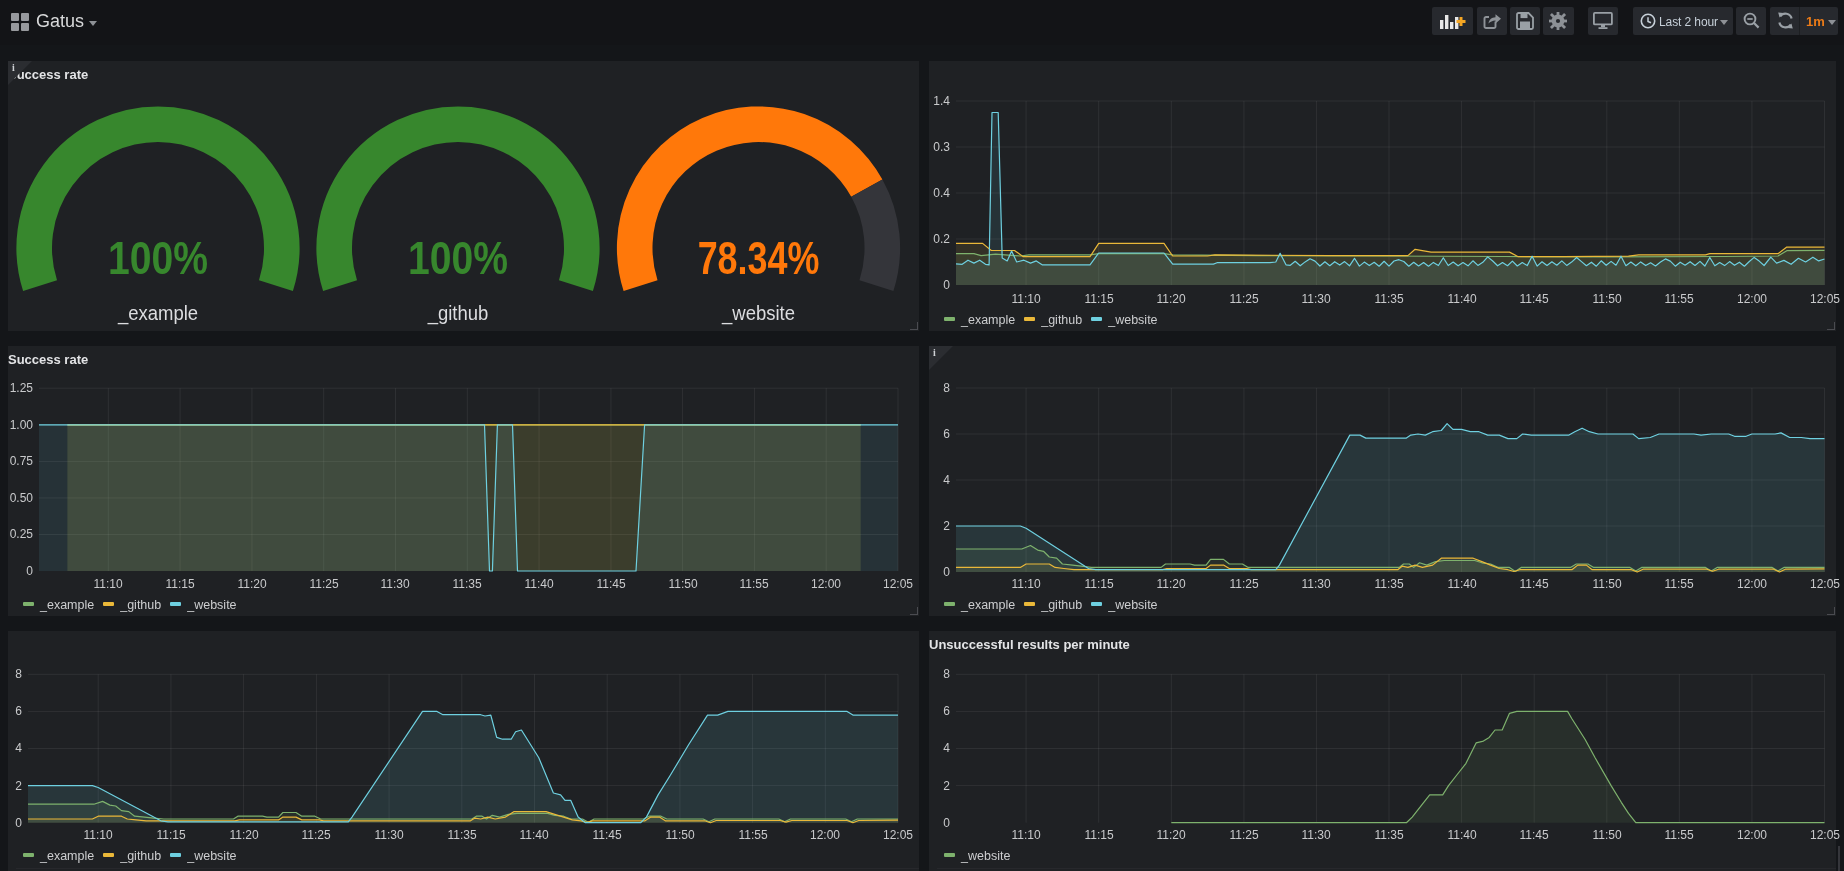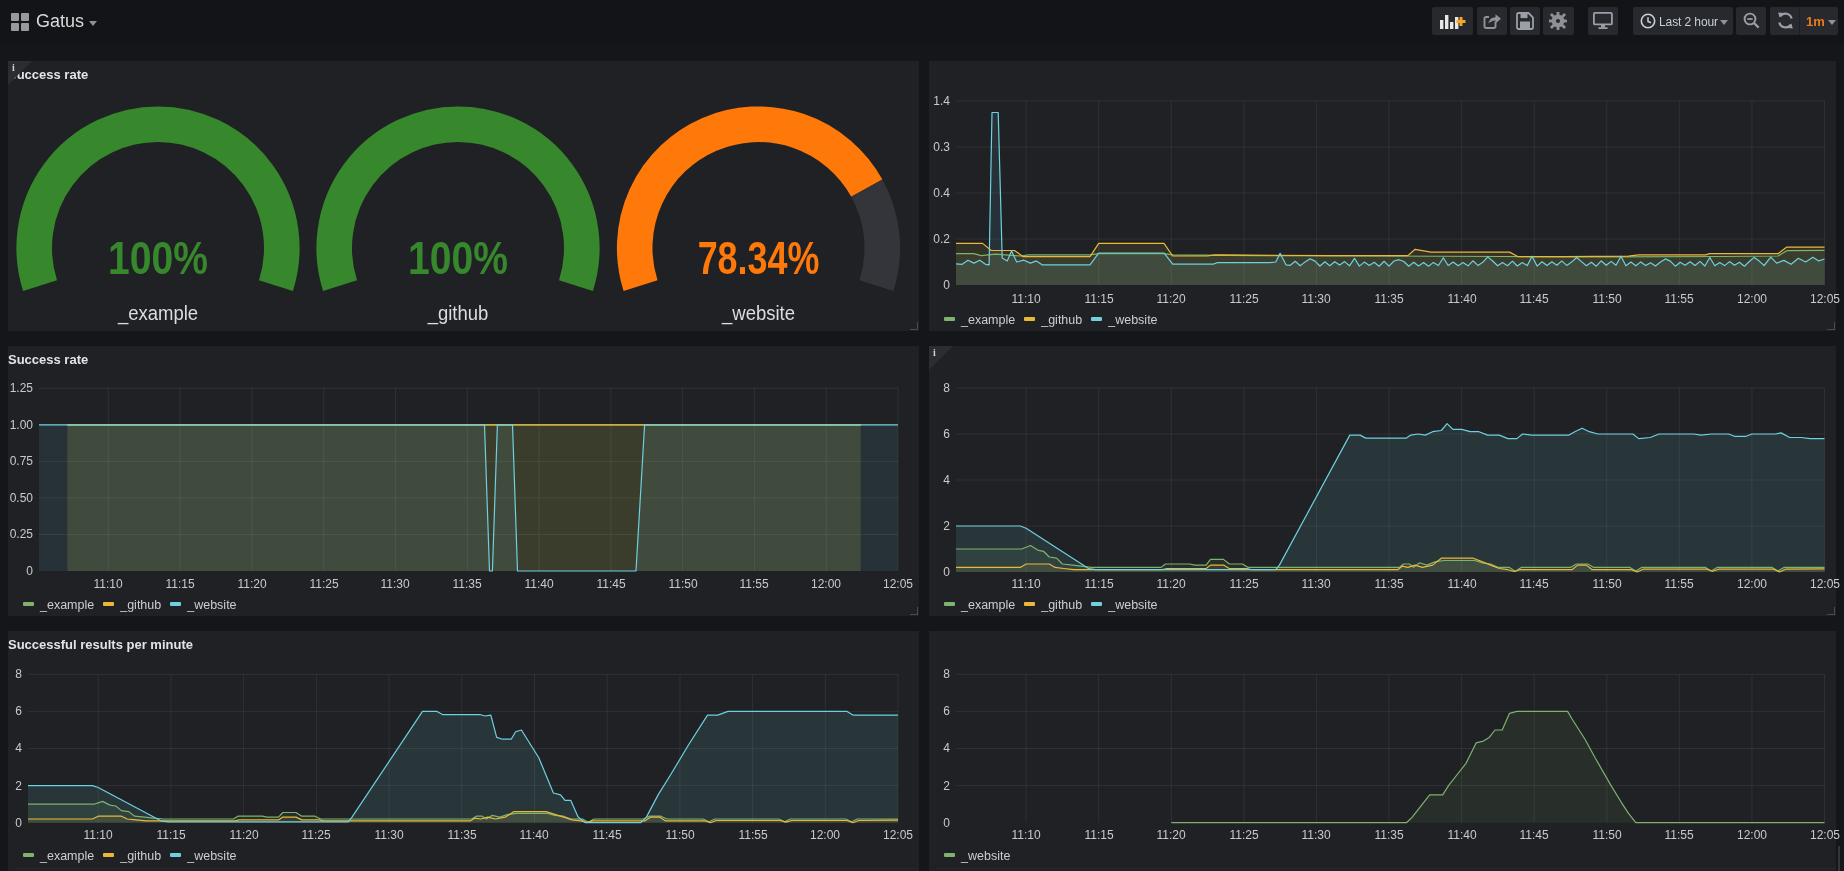--- a/index.html
+++ b/index.html
@@ -245,21 +245,20 @@
 <div class="tick" style="left:1654px;top:576px;width:50px;text-align:center">11:55</div>
 <div class="tick" style="left:1727px;top:576px;width:50px;text-align:center">12:00</div>
 <div class="tick" style="left:1800px;top:576px;width:50px;text-align:center">12:05</div>
 <div class="tick" style="left:890px;top:564px;width:60px;text-align:right">0</div>
 <div class="tick" style="left:890px;top:518px;width:60px;text-align:right">2</div>
 <div class="tick" style="left:890px;top:472px;width:60px;text-align:right">4</div>
 <div class="tick" style="left:890px;top:426px;width:60px;text-align:right">6</div>
 <div class="tick" style="left:890px;top:380px;width:60px;text-align:right">8</div>
 <div class="legend" style="left:944px;top:598px"><span class="li"><span class="sw" style="background:#7EB26D"></span>_example</span><span class="li"><span class="sw" style="background:#EAB839"></span>_github</span><span class="li"><span class="sw" style="background:#6ED0E0"></span>_website</span></div>
 <div class="panel" style="left:8px;top:631px;width:911px;height:270px">
-    <div class="ptitle">Successful results per minute</div>
     <svg width="911" height="270">
       <line x1="20" y1="154.6" x2="890" y2="154.6" stroke="rgba(255,255,255,0.07)" stroke-width="1"></line>
       <line x1="20" y1="117.5" x2="890" y2="117.5" stroke="rgba(255,255,255,0.07)" stroke-width="1"></line>
       <line x1="20" y1="80.4" x2="890" y2="80.4" stroke="rgba(255,255,255,0.07)" stroke-width="1"></line>
       <line x1="20" y1="43.3" x2="890" y2="43.3" stroke="rgba(255,255,255,0.07)" stroke-width="1"></line>
       <line x1="90.2" y1="43.3" x2="90.2" y2="191.7" stroke="rgba(255,255,255,0.07)" stroke-width="1"></line>
       <line x1="162.9" y1="43.3" x2="162.9" y2="191.7" stroke="rgba(255,255,255,0.07)" stroke-width="1"></line>
       <line x1="235.6" y1="43.3" x2="235.6" y2="191.7" stroke="rgba(255,255,255,0.07)" stroke-width="1"></line>
       <line x1="308.4" y1="43.3" x2="308.4" y2="191.7" stroke="rgba(255,255,255,0.07)" stroke-width="1"></line>
       <line x1="381.1" y1="43.3" x2="381.1" y2="191.7" stroke="rgba(255,255,255,0.07)" stroke-width="1"></line>
@@ -290,20 +289,21 @@
 <div class="tick" style="left:728px;top:827px;width:50px;text-align:center">11:55</div>
 <div class="tick" style="left:800px;top:827px;width:50px;text-align:center">12:00</div>
 <div class="tick" style="left:873px;top:827px;width:50px;text-align:center">12:05</div>
 <div class="tick" style="left:-38px;top:815px;width:60px;text-align:right">0</div>
 <div class="tick" style="left:-38px;top:778px;width:60px;text-align:right">2</div>
 <div class="tick" style="left:-38px;top:740px;width:60px;text-align:right">4</div>
 <div class="tick" style="left:-38px;top:703px;width:60px;text-align:right">6</div>
 <div class="tick" style="left:-38px;top:666px;width:60px;text-align:right">8</div>
 <div class="legend" style="left:23px;top:849px"><span class="li"><span class="sw" style="background:#7EB26D"></span>_example</span><span class="li"><span class="sw" style="background:#EAB839"></span>_github</span><span class="li"><span class="sw" style="background:#6ED0E0"></span>_website</span></div>
 <div class="panel" style="left:929px;top:631px;width:907px;height:270px">
+    <div class="ptitle">Unsuccessful results per minute</div>
     <svg width="907" height="270">
       <line x1="27" y1="154.6" x2="895.5" y2="154.6" stroke="rgba(255,255,255,0.07)" stroke-width="1"></line>
       <line x1="27" y1="117.5" x2="895.5" y2="117.5" stroke="rgba(255,255,255,0.07)" stroke-width="1"></line>
       <line x1="27" y1="80.4" x2="895.5" y2="80.4" stroke="rgba(255,255,255,0.07)" stroke-width="1"></line>
       <line x1="27" y1="43.3" x2="895.5" y2="43.3" stroke="rgba(255,255,255,0.07)" stroke-width="1"></line>
       <line x1="97.1" y1="43.3" x2="97.1" y2="191.7" stroke="rgba(255,255,255,0.07)" stroke-width="1"></line>
       <line x1="169.7" y1="43.3" x2="169.7" y2="191.7" stroke="rgba(255,255,255,0.07)" stroke-width="1"></line>
       <line x1="242.3" y1="43.3" x2="242.3" y2="191.7" stroke="rgba(255,255,255,0.07)" stroke-width="1"></line>
       <line x1="314.9" y1="43.3" x2="314.9" y2="191.7" stroke="rgba(255,255,255,0.07)" stroke-width="1"></line>
       <line x1="387.4" y1="43.3" x2="387.4" y2="191.7" stroke="rgba(255,255,255,0.07)" stroke-width="1"></line>

